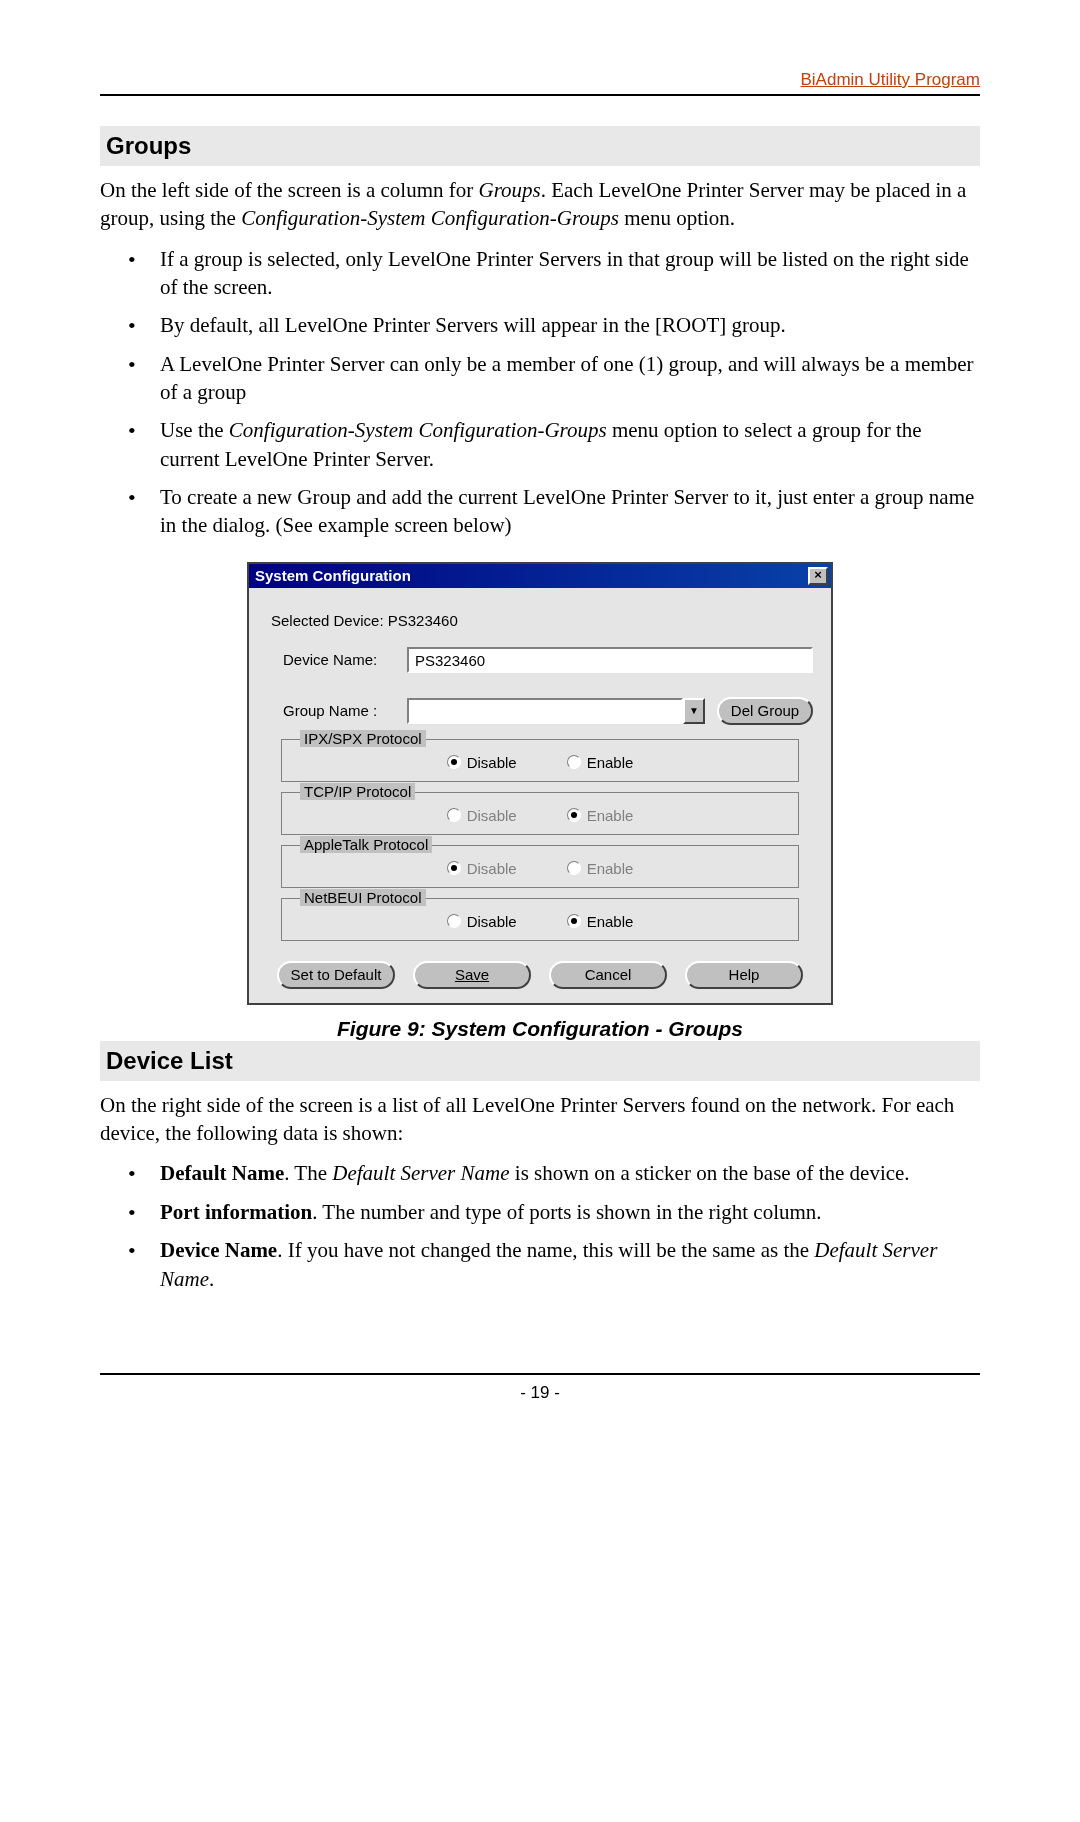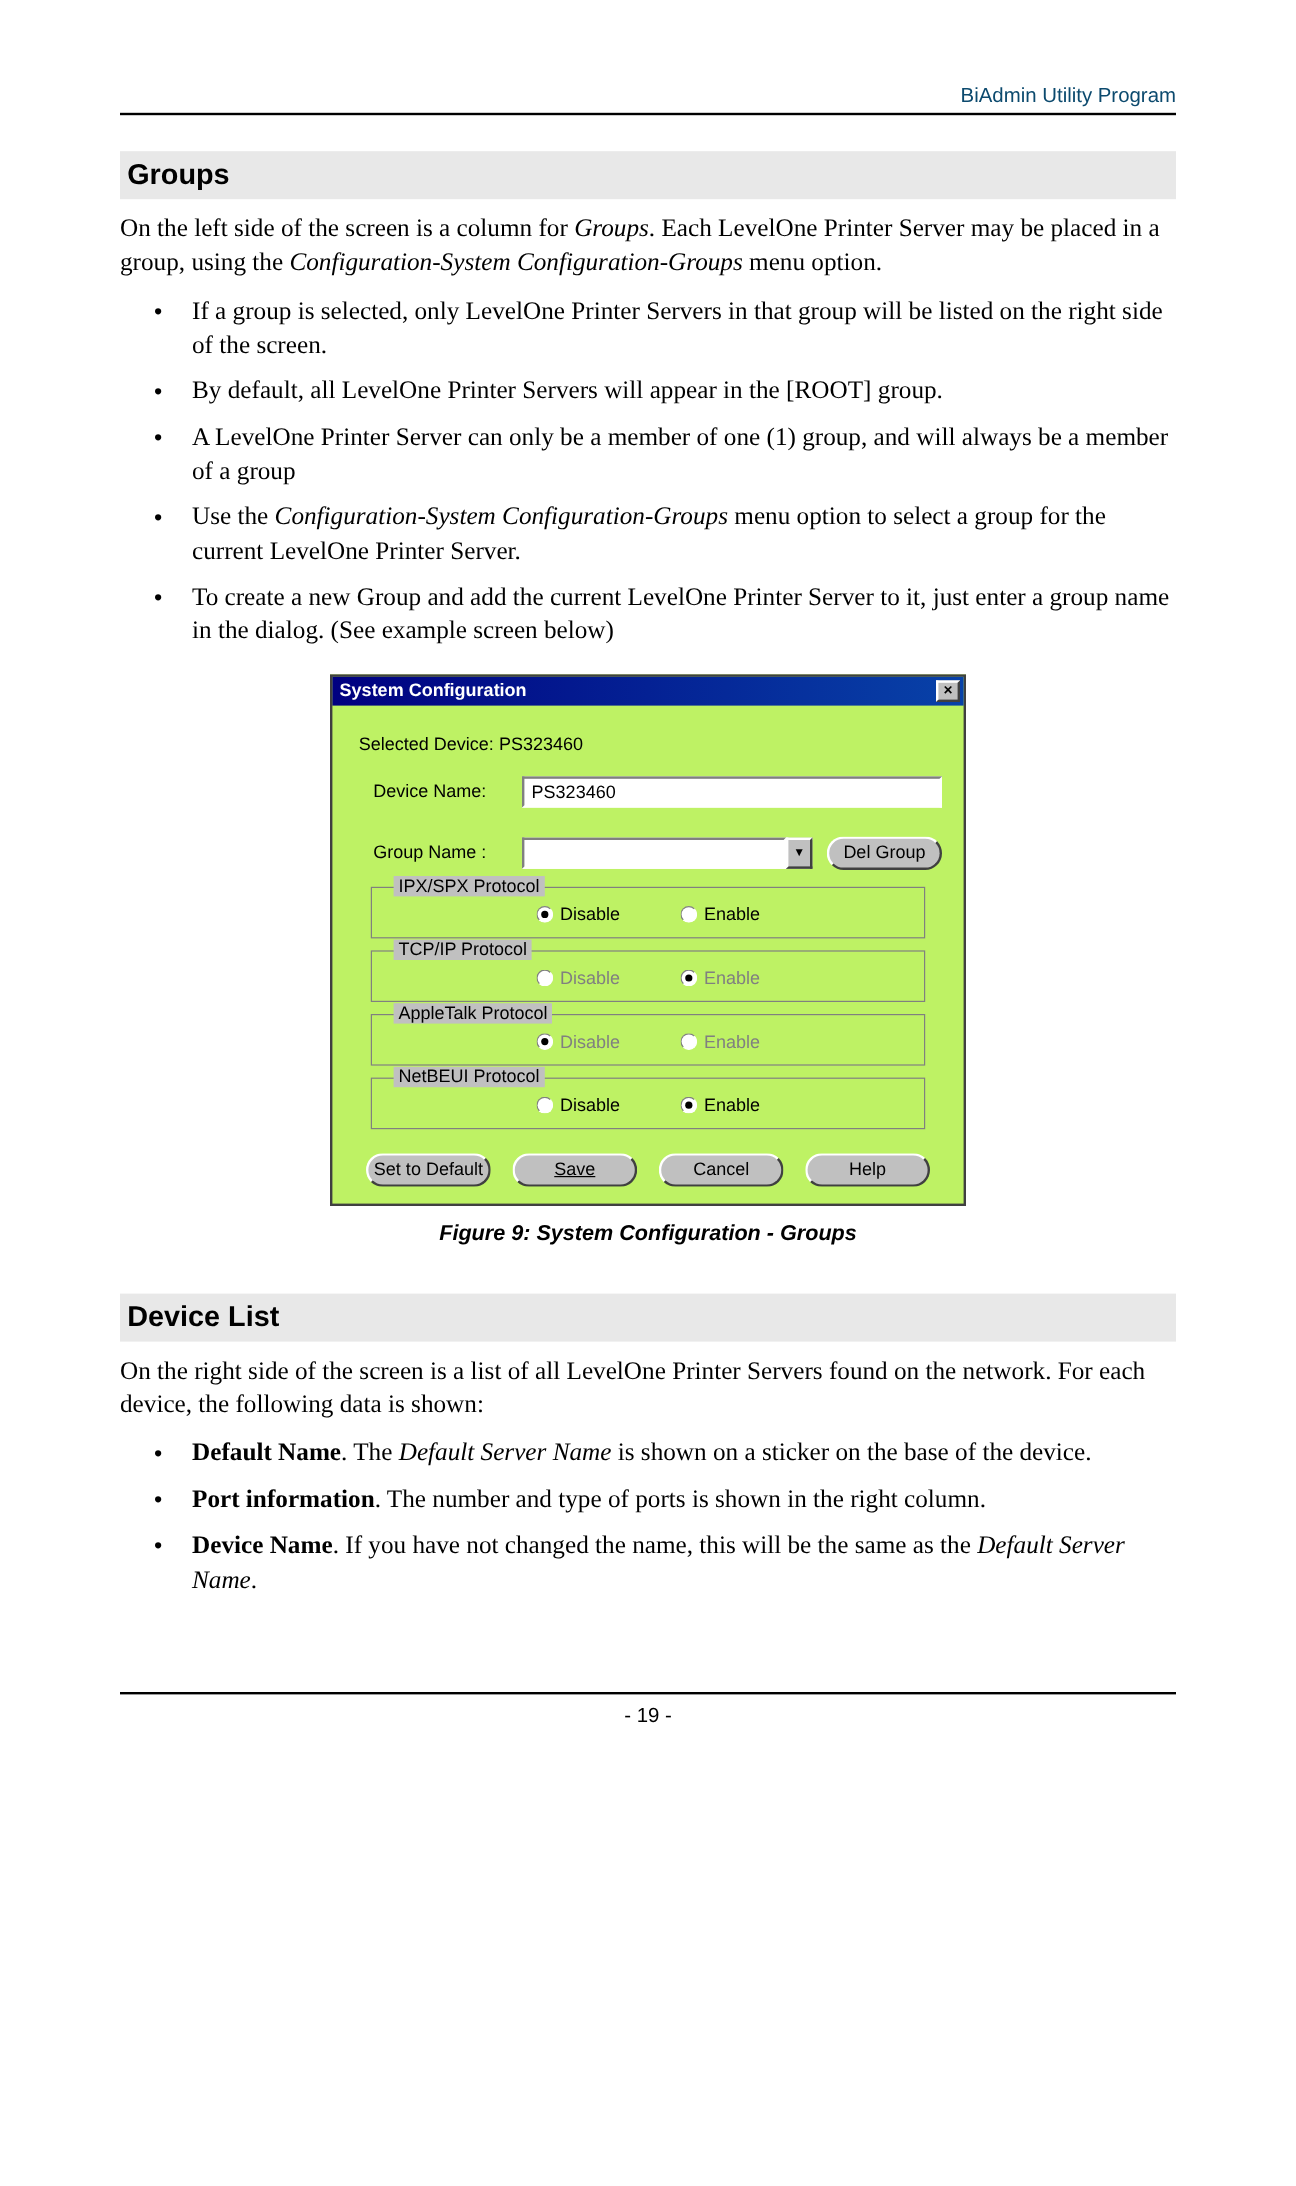--- a/index.html
+++ b/index.html
@@ -12,22 +12,23 @@
     height: 1822px;
     position: relative;
   }
   .page {
     padding: 70px 100px 50px 100px;
   }
   .header-right {
     text-align: right;
     font-family: Arial, Helvetica, sans-serif;
     font-size: 17px;
-    color: #0c4a6e;
+    color: #c2410c;
     margin-bottom: 4px;
+    text-decoration: underline;
   }
   hr.rule {
     border: none;
     border-top: 2px solid #000;
     margin-bottom: 30px;
   }
   hr.footer-rule {
     border: none;
     border-top: 2px solid #000;
     margin-top: 80px;
@@ -62,40 +63,39 @@
     left: -22px;
     font-size: 22px;
   }
   .italic { font-style: italic; }
   .bold { font-weight: bold; }
   .caption {
     text-align: center;
     font-family: Arial, Helvetica, sans-serif;
     font-weight: bold;
     font-style: italic;
-    font-size: 18px;
+    font-size: 21px;
     margin-top: 12px;
-    margin-bottom: 40px;
   }
   .page-number {
     text-align: center;
     font-family: Arial, Helvetica, sans-serif;
     font-size: 17px;
   }
 
   
   .dialog-wrap {
     display: flex;
     justify-content: center;
     margin-top: 20px;
     margin-bottom: 10px;
   }
   .dialog {
-    width: 530px;
-    background: #bef264;
+    width: 586px;
+    background: #e5e5e5;
     border-top: 2px solid #404040;
     border-left: 2px solid #404040;
     border-right: 2px solid #404040;
     border-bottom: 2px solid #404040;
     font-family: "MS Sans Serif", Tahoma, Arial, sans-serif;
     font-size: 15px;
     color: #000;
   }
   .titlebar {
     background: linear-gradient(to right, #000080, #0842a8);

